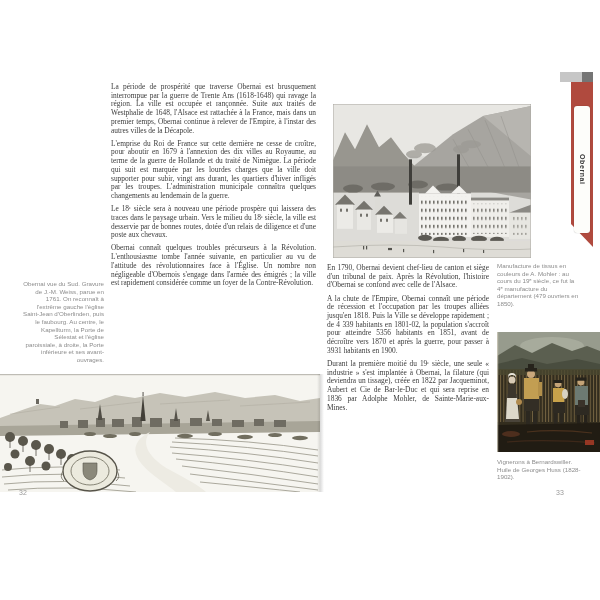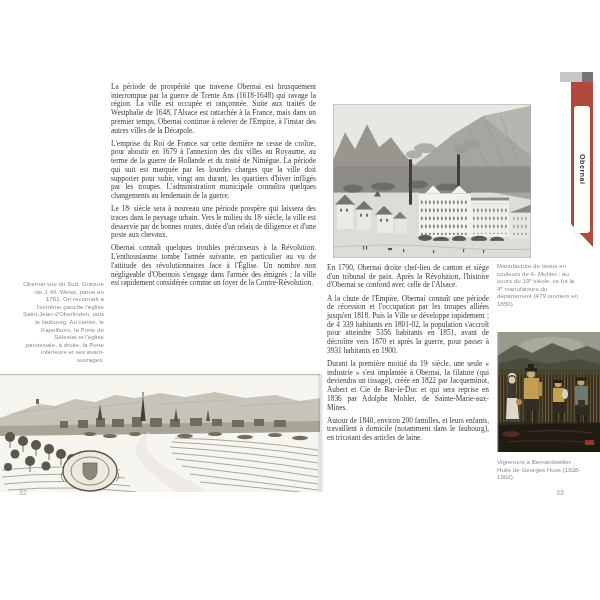--- a/index.html
+++ b/index.html
@@ -229,24 +229,23 @@
           <rect x="130" y="144" width="1.2" height="3.2"></rect>
         <rect x="150" y="145" width="1.2" height="3"></rect>
       </g>
       <rect width="198" height="153" fill="none" stroke="#a9a7a1" stroke-width="1"></rect>
     </svg>
   </div>
 
   <div class="abs caption" style="left:497px;top:262px;width:82px;">Manufacture de tissus en couleurs de A. Mohler : au cours du 19ᵉ siècle, ce fut la 4ᵉ manufacture du département (479 ouvriers en 1850).</div>
 
   <div class="abs body-text" style="left:327px;top:264px;width:162px;">
-    <p>En 1790, Obernai droite chef-lieu de canton et siège d'un tribunal de paix. Après la Révolution, l'histoire d'Obernai se confond avec celle de l'Alsace.</p>
+    <p>En 1790, Obernai devient chef-lieu de canton et siège d'un tribunal de paix. Après la Révolution, l'histoire d'Obernai se confond avec celle de l'Alsace.</p>
     <p>A la chute de l'Empire, Obernai connaît une période de récession et l'occupation par les troupes alliées jusqu'en 1818. Puis la Ville se développe rapidement ; de 4 339 habitants en 1801-02, la population s'accroît pour atteindre 5356 habitants en 1851, avant de décroître vers 1870 et après la guerre, pour passer à 3931 habitants en 1900.</p>
     <p>Durant la première moitié du 19ᵉ siècle, une seule « industrie » s'est implantée à Obernai, la filature (qui deviendra un tissage), créée en 1822 par Jacqueminot, Aubert et Cie de Bar-le-Duc et qui sera reprise en 1836 par Adolphe Mohler, de Sainte-Marie-aux-Mines.</p>
-    <p>Autour de 1840, environ 200 familles, et leurs enfants, travaillent à domicile (notamment dans le faubourg), en tricotant des articles de laine.</p>
   </div>
 
   <div class="abs fig" style="left:497px;top:332px;width:103px;height:120px;">
     <svg viewBox="0 0 103 120" preserveAspectRatio="none">
       <defs>
         <pattern id="stk" width="3.2" height="60" patternUnits="userSpaceOnUse">
           <rect width="0.9" height="60" fill="#83704a"></rect>
         </pattern>
       </defs>
       <rect width="103" height="120" fill="#35301f"></rect>

